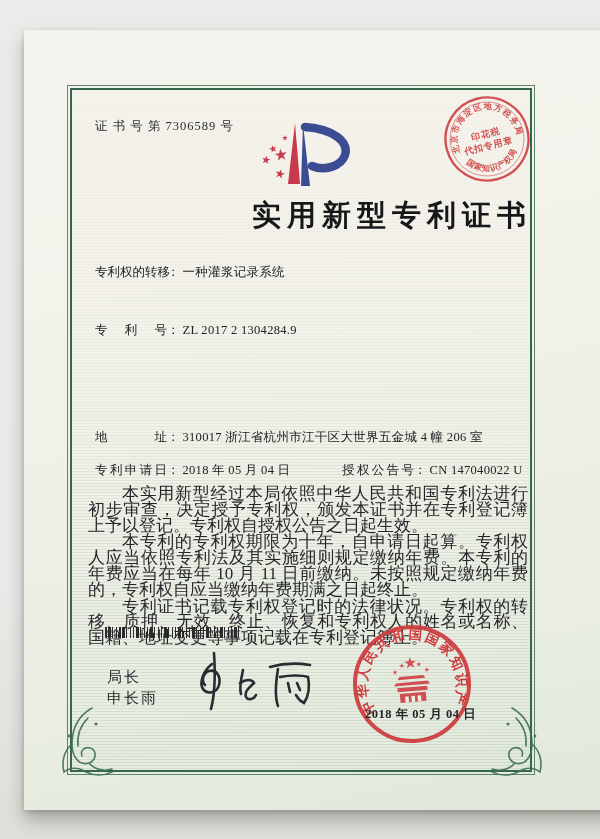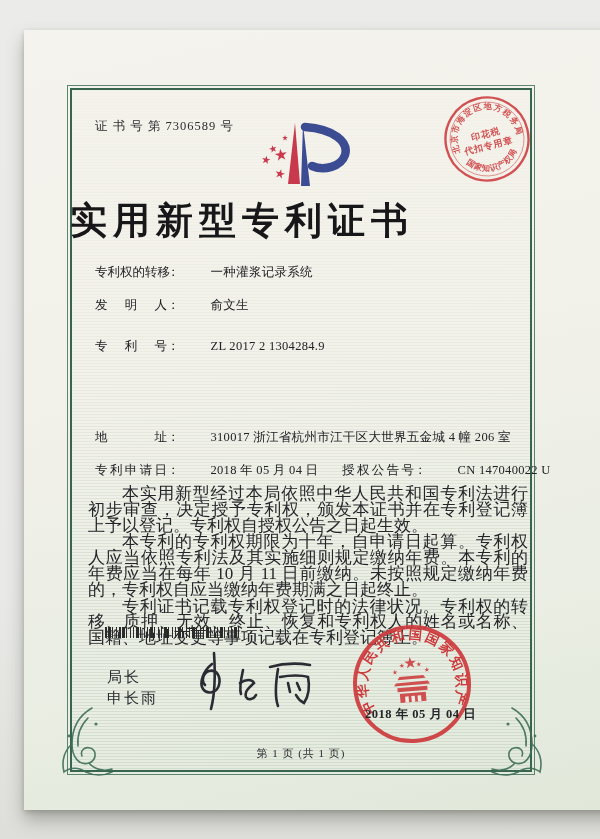--- a/index.html
+++ b/index.html
@@ -24,31 +24,31 @@
     position:absolute; inset:0;
     background:repeating-linear-gradient(180deg, rgba(104,148,118,.16) 0 1px, rgba(104,148,118,0) 1px 3px);
   }
   .frame .fade {
     position:absolute; inset:0;
     background:linear-gradient(180deg, rgba(244,242,234,.95) 0%, rgba(244,242,234,.55) 40%, rgba(244,242,234,0) 72%);
   }
   .cert-no { position:absolute; left:71px; top:88px; font-size:12.5px; letter-spacing:1px; color:#2c2c30; }
   .logo { position:absolute; left:232px; top:86px; }
   .doc-title {
-    position:absolute; left:46px; top:166px; width:462px; text-align:left;
-    font-size:37px; font-weight:600; letter-spacing:6px; color:#17171a;
+    position:absolute; left:46px; top:166px; width:462px; text-align:right;
+    font-size:29px; font-weight:600; letter-spacing:6px; color:#17171a;
   }
   .tax-stamp { position:absolute; left:418px; top:64px; transform:rotate(-14deg); opacity:.92; }
   .stamp-arc   { font-family:"Liberation Sans","DejaVu Sans",sans-serif; font-size:8.2px; letter-spacing:1.4px; fill:#cf4446; font-weight:600; }
   .stamp-arc-b { font-family:"Liberation Sans","DejaVu Sans",sans-serif; font-size:8.2px; letter-spacing:.5px;  fill:#cf4446; font-weight:600; }
   .stamp-center{ font-family:"Liberation Sans","DejaVu Sans",sans-serif; font-size:9px; letter-spacing:1px; fill:#cf4446; font-weight:600; text-anchor:middle; }
   .field-row { position:absolute; left:71px; width:430px; font-size:12.5px; color:#222226; white-space:nowrap; }
   .flabel { display:inline-block; width:72px; text-align:justify; text-align-last:justify; }
   .colon  { display:inline-block; }
-  .fvalue { display:inline-block; padding-left:3px; letter-spacing:.3px;margin-left:28px; }
+  .fvalue { display:inline-block; padding-left:3px; letter-spacing:.3px; }
   .auth-group { position:absolute; left:247px; top:0; }
   .body-text { position:absolute; left:64px; top:456px; width:440px; color:#26262a; }
   .body-text p { font-size:17px; line-height:15.8px; text-align:justify; text-indent:2em; margin-bottom:1px; }
   .barcode {
     position:absolute; left:81px; top:597px; width:137px; height:11px;
     background:repeating-linear-gradient(90deg,
       #2b2b2b 0 1.5px, transparent 1.5px 3px,
       #2b2b2b 3px 6px, transparent 6px 7px,
       #2b2b2b 7px 8px, transparent 8px 11px,
       #2b2b2b 11px 11.8px, transparent 11.8px 14px);
@@ -133,24 +133,21 @@
     <circle cx="0" cy="0" r="37" fill="none" stroke="#cf4446" stroke-width="0.7" opacity=".8"></circle>
     <text class="stamp-arc"><textPath href="#taxTopArc" startOffset="14">北京市海淀区地方税务局</textPath></text>
     <text class="stamp-arc-b"><textPath href="#taxBottomArc" startOffset="3">国家知识产权局</textPath></text>
     <text class="stamp-center" x="0" y="-2">印花税</text>
     <text class="stamp-center" x="0" y="10">代扣专用章</text>
   </svg>
 
   <div class="field-row" style="top:234px">
     <span class="flabel">专利权的转移</span><span class="colon">：</span><span class="fvalue">一种灌浆记录系统</span>
   </div>
-  <div class="field-row" style="top:267px">
-    <span class="flabel">发明人</span><span class="colon">：</span><span class="fvalue">俞文生</span>
-  </div>
-  <div class="field-row" style="top:308px">
+  <div class="field-row" style="top:292px">
     <span class="flabel">专利号</span><span class="colon">：</span><span class="fvalue">ZL 2017 2 1304284.9</span>
   </div>
   <div class="field-row" style="top:399px">
     <span class="flabel">地址</span><span class="colon">：</span><span class="fvalue">310017 浙江省杭州市江干区大世界五金城 4 幢 206 室</span>
   </div>
   <div class="field-row" style="top:432px">
     <span class="flabel">专利申请日</span><span class="colon">：</span><span class="fvalue">2018 年 05 月 04 日</span>
     <span class="auth-group">
       <span class="flabel">授权公告号</span><span class="colon">：</span><span class="fvalue">CN 147040022 U</span>
     </span>
@@ -197,15 +194,14 @@
       <path d="M-16,-2 L16,-2 L18,1 L-18,1 Z"></path>
       <rect x="-15" y="3" width="30" height="4"></rect>
       <rect x="-13" y="9" width="26" height="9"></rect>
       <rect x="-8" y="12" width="3.5" height="6" fill="#eef0e5"></rect>
       <rect x="-1.75" y="12" width="3.5" height="6" fill="#eef0e5"></rect>
       <rect x="4.5" y="12" width="3.5" height="6" fill="#eef0e5"></rect>
     </g>
   </svg>
   <div class="seal-date">2018 年 05 月 04 日</div>
 
-  <div class="page-footer">第 1 页 (共 1 页)</div>
 
 </div>
 
 </body></html>

